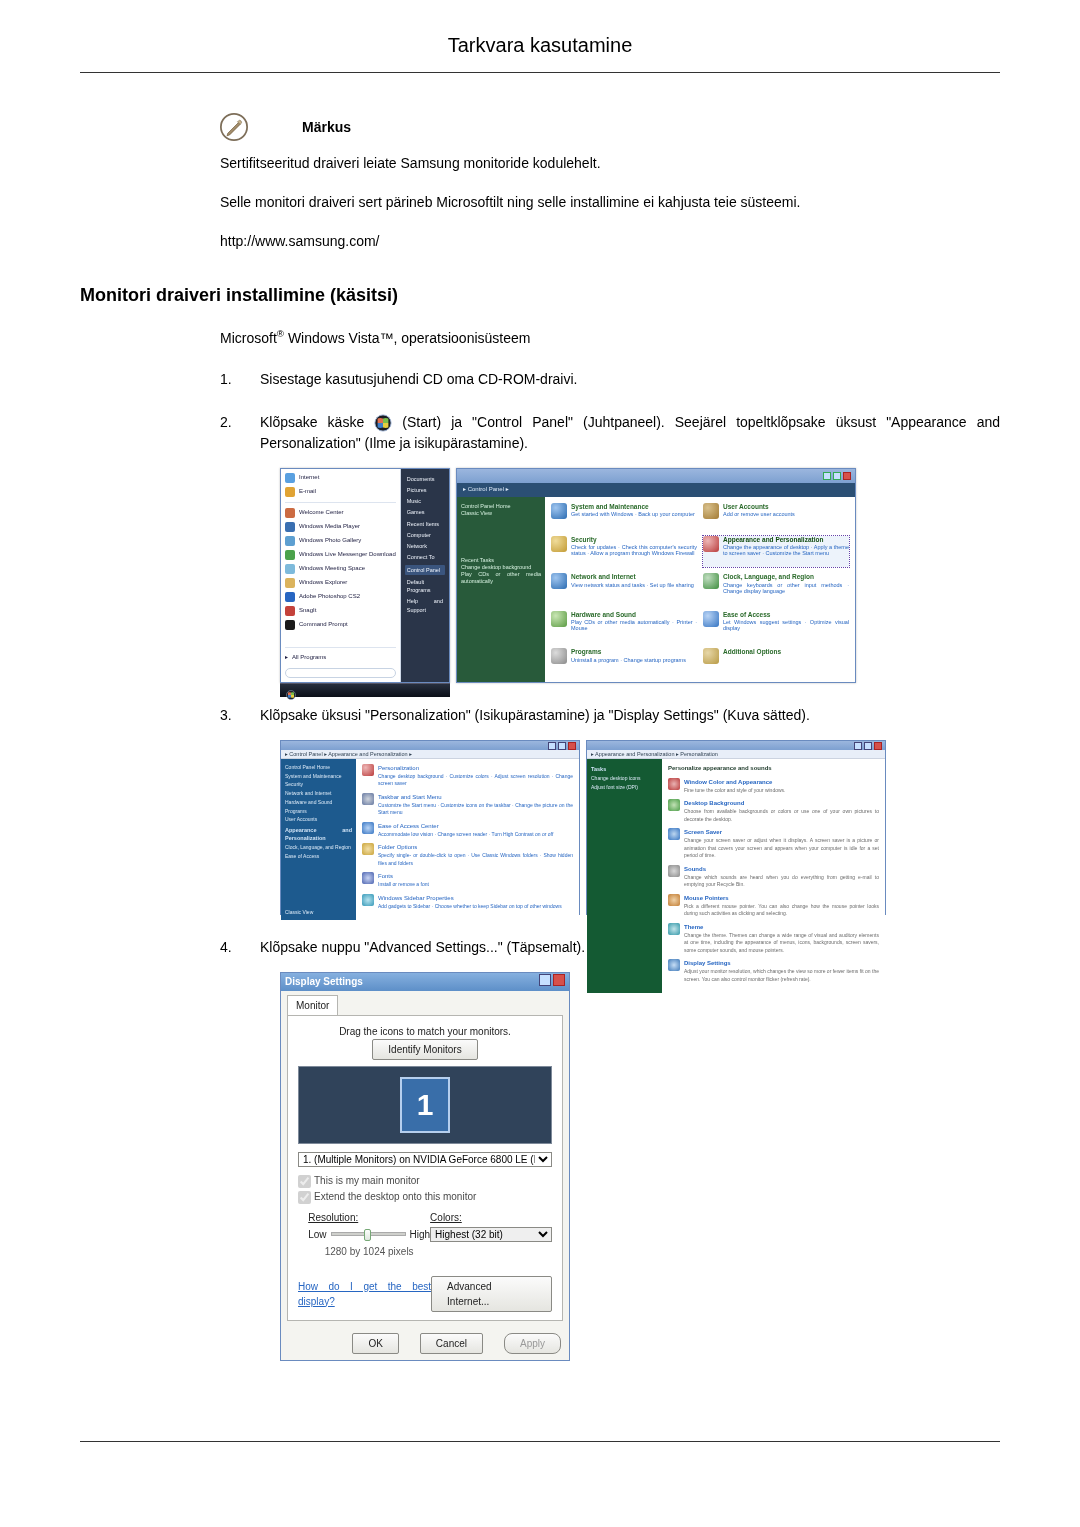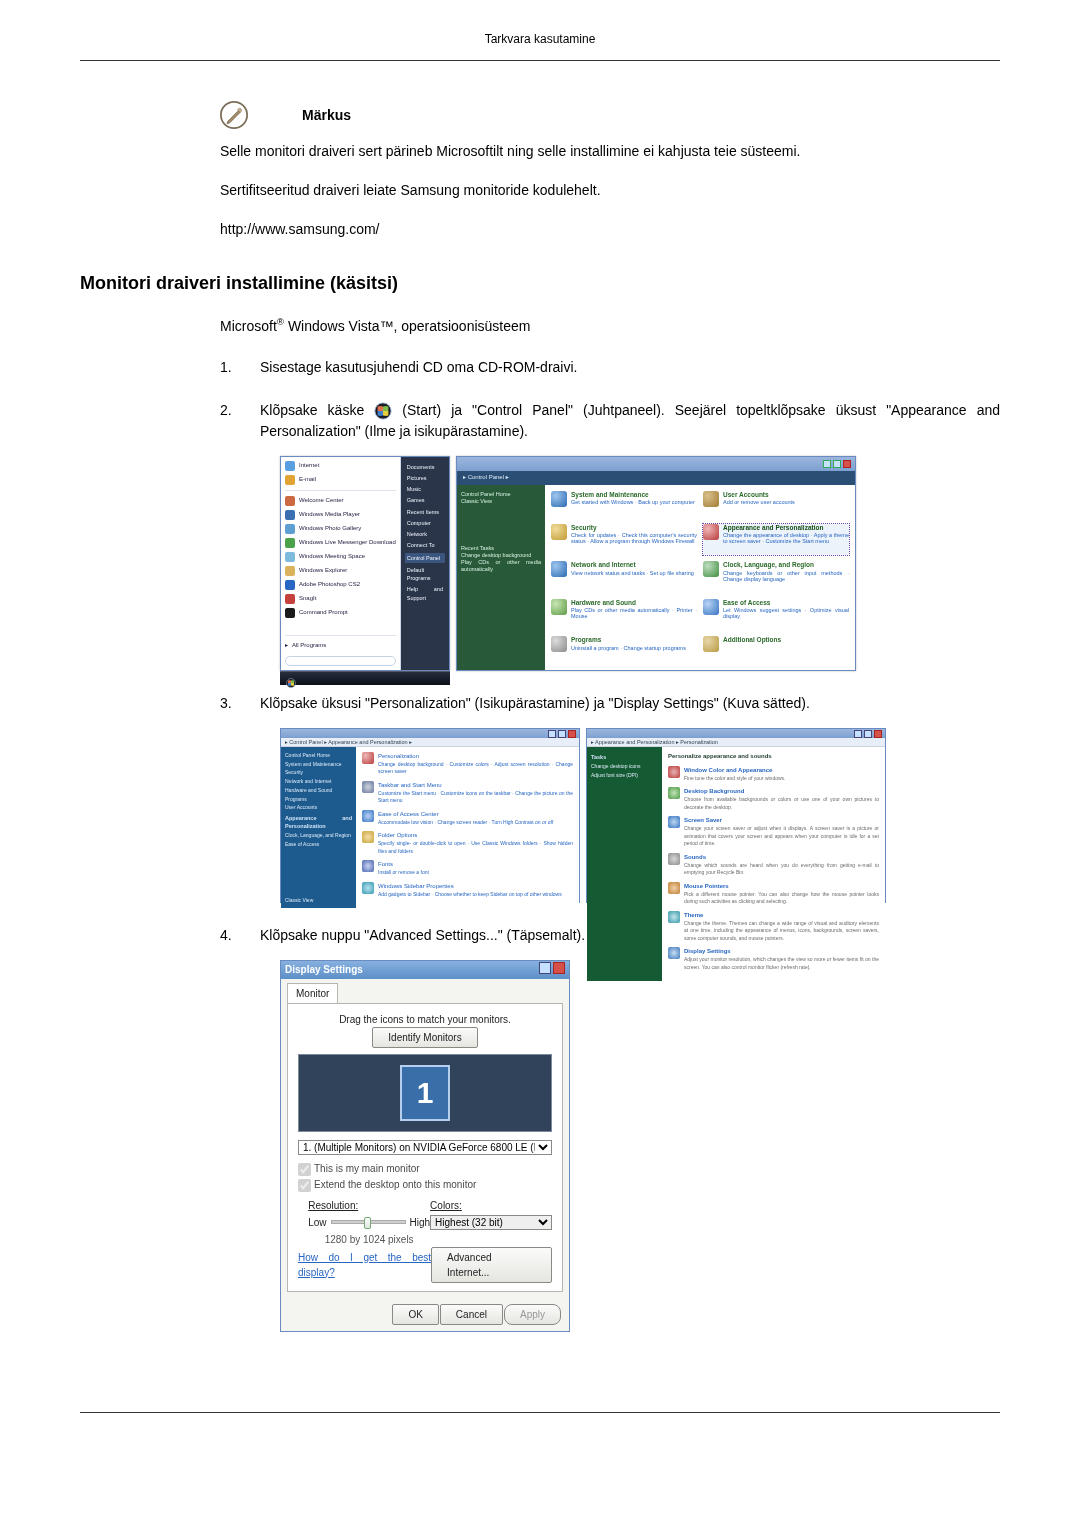--- a/index.html
+++ b/index.html
@@ -8,21 +8,21 @@
       background: #fff;
       width: 1080px;
       margin: 0 auto;
       padding: 30px 80px 60px 80px;
       color: #000;
       font-size: 14px;
       line-height: 1.5;
     }
     .header-title {
       text-align: center;
-      font-size: 12px;
+      font-size: 20px;
       padding-bottom: 8px;
     }
     .hr { border: none; border-top: 1px solid #333; margin: 4px 0 40px 0; }
     .hr-bottom { border: none; border-top: 1px solid #333; margin: 80px 0 0 0; }
 
     .content-indent { margin-left: 140px; margin-right: 30px; }
 
     .note-block { margin-bottom: 20px; }
     .note-header { display: flex; align-items: center; margin-bottom: 12px; }
     .pencil-icon {
@@ -247,24 +247,24 @@
     .dlg .chk input{ vertical-align:middle; margin-right:3px;}
     .dlg .grid2 { display:flex; justify-content:flex-end; margin-top:6px;}
     .dlg .col { width:48%;}
     .dlg .lbl { font-size:10px; margin-bottom:2px; text-decoration: underline;}
     .dlg .slider { display:flex; align-items:center; gap:4px; font-size:10px;}
     .dlg .slider .track { flex:1; height:4px; background:#cfd0cc; border:1px solid #aaa; position:relative;}
     .dlg .slider .thumb { position:absolute; left:45%; top:-4px; width:7px; height:12px;
       background: linear-gradient(#fcfefc,#dfe6df); border:1px solid #76a876; border-radius:2px;}
     .dlg .resline { text-align:center; font-size:10px; color:#555; margin-top:2px;}
     .dlg .colsel { width:100%; font-size:10px; border:1px solid #8a8a85;}
-    .dlg .linkrow { display:flex; justify-content:flex-start; align-items:center; margin-top:0;}
+    .dlg .linkrow { display:flex; justify-content:flex-start; align-items:center; margin-top:17px;}
     .dlg .link{ color:#2766c2; font-size:10px; text-decoration:underline;}
     .dlg .footer {
-      display:flex; justify-content:flex-end; gap:1px; padding:6px 8px;
+      display:flex; justify-content:flex-end; gap:21px; padding:6px 8px;
       background:#f4f4f0;
     }
     .dlg .footer .btn.dis { color:#999;border-radius:8px; }
 
     sup { font-size: 0.7em; }
   </style>
 </head>
 <body>
 
 <div class="header-title">Tarkvara kasutamine</div>
@@ -274,22 +274,22 @@
   <div class="note-header">
     <span class="pencil-icon">
       <svg viewBox="0 0 32 32" width="28" height="28">
         <circle cx="16" cy="16" r="15" fill="none" stroke="#7d6e59" stroke-width="2"></circle>
         <path d="M9 23 L21 11 L23 13 L11 25 L8 26 Z" fill="#a38d6b" stroke="#6e5a3b" stroke-width="0.8"></path>
         <path d="M20 10 L23 13 L24 12 A2 2 0 0 0 21 9 Z" fill="#c9b58e" stroke="#6e5a3b" stroke-width="0.6"></path>
       </svg>
     </span>
     <span class="note-label">Märkus</span>
   </div>
+  <p class="paragraph">Sertifitseeritud draiveri leiate Samsung monitoride kodulehelt.</p>
   <p class="paragraph">Selle monitori draiveri sert pärineb Microsoftilt ning selle installimine ei kahjusta teie süsteemi.</p>
-  <p class="paragraph">Sertifitseeritud draiveri leiate Samsung monitoride kodulehelt.</p>
   <p class="paragraph">http://www.samsung.com/</p>
 </div>
 
 <h2 class="section-heading">Monitori draiveri installimine (käsitsi)</h2>
 
 <p class="sub-intro">
   <span>Microsoft</span><sup>®</sup><span> Windows Vista</span>™<span>, operatsioonisüsteem</span>
 </p>
 
 <ol class="steps">

